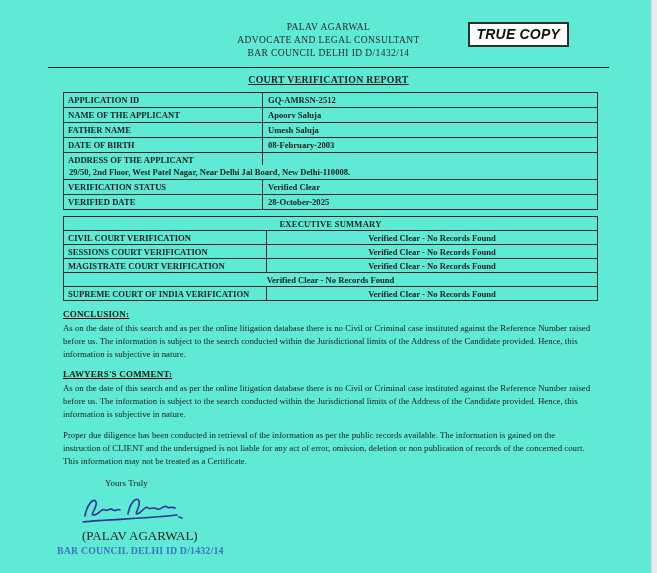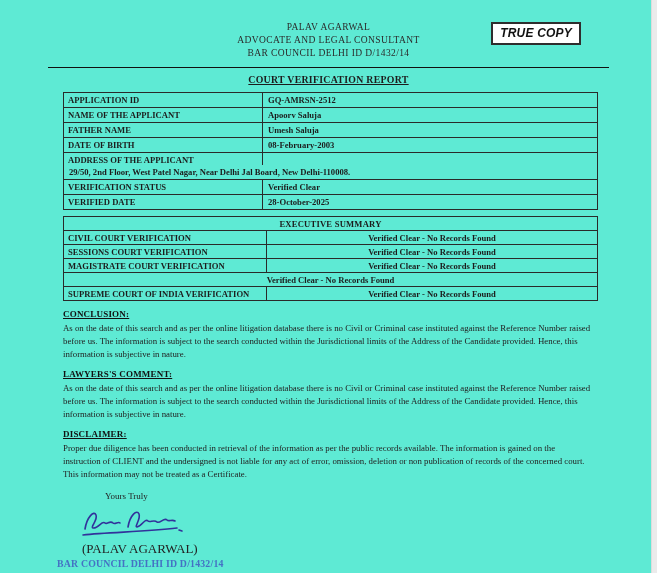--- a/index.html
+++ b/index.html
@@ -6,23 +6,23 @@
   .page {
     position:relative; width:657px; height:573px; background:#5eead4;
     font-family:"Liberation Serif", serif; color:#1c1c1c; overflow:hidden;
   }
   .scrollbar-track {
     position:absolute; top:0; right:0; width:5px; height:573px;
     background:#ebebeb; border-left:1px solid #dcdcdc;
   }
   .letterhead { padding-top:21px; text-align:center; font-size:9.5px; line-height:13px; letter-spacing:0.4px; color:#2b2b2b; }
   .stamp {
-    position:absolute; top:22px; right:76px; border:2px solid #2e2e2e; background:#fff;
+    position:absolute; top:22px; right:88px; border:2px solid #2e2e2e; background:#fff;
     padding:2px 7px 3px; font-family:"Liberation Sans", sans-serif; font-style:italic;
-    font-weight:bold; font-size:12px; letter-spacing:0.2px; color:#111;
+    font-weight:bold; font-size:14px; letter-spacing:0.2px; color:#111;
   }
   .rule { margin:7px 48px 0 48px; border:none; border-top:1.6px solid #111; height:0; }
   .title { margin-top:6px; text-align:center; font-size:9.8px; font-weight:bold; letter-spacing:0.3px; }
   .title span { text-decoration:underline; }
 
   .tbl { margin:7px 0 0 63px; width:533px; border:1.5px solid #2a2a2a; }
   .trow { display:flex; height:14px; border-top:1px solid #2a2a2a; }
   .trow:first-child { border-top:none; }
   .trow.tall { height:26px;flex-direction:column; }
   .tcell-label {
@@ -128,21 +128,20 @@
     <div class="section-heading">CONCLUSION:</div>
     <div class="section-body">As on the date of this search and as per the online litigation database there is no Civil or Criminal case instituted against the Reference Number raised before us. The information is subject to the search conducted within the Jurisdictional limits of the Address of the Candidate provided. Hence, this information is subjective in nature.</div>
   </div>
 
   <div class="section">
     <div class="section-heading">LAWYERS'S COMMENT:</div>
     <div class="section-body">As on the date of this search and as per the online litigation database there is no Civil or Criminal case instituted against the Reference Number raised before us. The information is subject to the search conducted within the Jurisdictional limits of the Address of the Candidate provided. Hence, this information is subjective in nature.</div>
   </div>
 
   <div class="section">
-    <div class="section-heading">DISCLAIMER:</div>
     <div class="section-body">Proper due diligence has been conducted in retrieval of the information as per the public records available. The information is gained on the instruction of CLIENT and the undersigned is not liable for any act of error, omission, deletion or non publication of records of the concerned court. This information may not be treated as a Certificate.</div>
   </div>
 
   <div class="closing">Yours Truly</div>
 
   <div class="sig-wrap">
     <svg width="112" height="36" viewBox="0 0 112 36" xmlns="http://www.w3.org/2000/svg">
       <g fill="none" stroke="#32329B" stroke-width="1.6" stroke-linecap="round" stroke-linejoin="round">
         <path d="M7 25 C9 13, 16 6, 18 11 C20 16, 12 23, 15 24 C20 25, 24 16, 27 19 C29 21, 32 16, 35 19 C37 21, 40 17, 42 19"></path>
         <path d="M50 23 C52 11, 59 5, 61 10 C63 15, 56 23, 59 23 C64 22, 67 14, 70 17 C72 19, 76 15, 79 18 C82 20, 86 13, 89 16 C91 18, 94 15, 97 17"></path>

